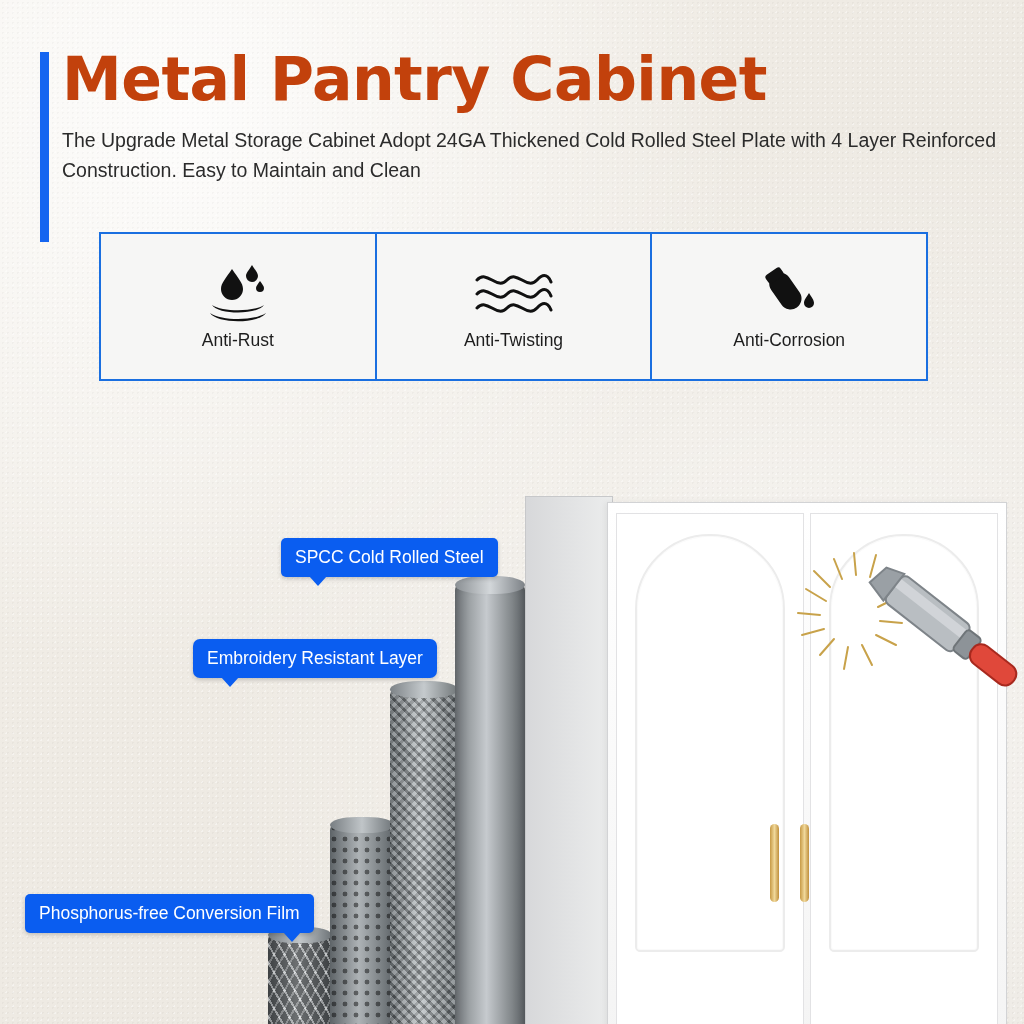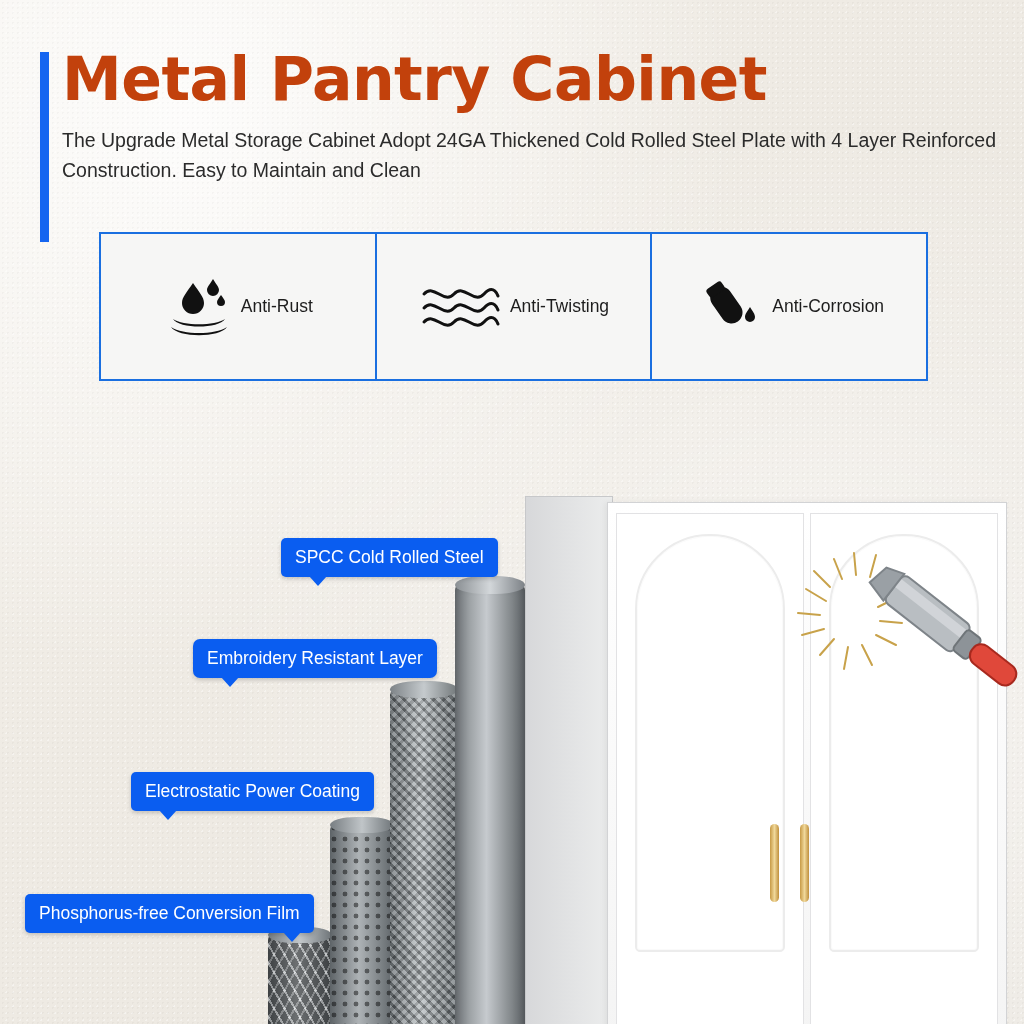--- a/index.html
+++ b/index.html
@@ -74,21 +74,21 @@
     top: 232px;
     width: 829px;
     height: 149px;
     display: flex;
     border: 2px solid #1a6fe0;
     background: #f7f7f7;
   }
   .feature {
     flex: 1 1 0;
     display: flex;
-    flex-direction: row;
+    flex-direction: column;
     align-items: center;
     justify-content: center;
     gap: 6px;
     border-right: 2px solid #1a6fe0;
     background: #f6f6f5;
   }
   .feature:last-child { border-right: none; }
   .feature-icon {
     height: 62px;
     display: flex;
@@ -335,16 +335,15 @@
         <rect x="96" y="58" width="86" height="10" fill="#d7dadd" opacity="0.8"></rect>
         <path d="M96 52 78 58 74 80 96 86z" fill="#9aa0a5" stroke="#7e8489" stroke-width="2"></path>
         <rect x="180" y="56" width="18" height="26" rx="4" fill="#8d9398" stroke="#6f7579" stroke-width="2"></rect>
         <rect x="196" y="58" width="52" height="22" rx="10" fill="#e0483a" stroke="#a8291e" stroke-width="2"></rect>
       </g>
     </svg>
   </div>
 
   <div class="callout c-spcc">SPCC Cold Rolled Steel</div>
   <div class="callout c-emb">Embroidery Resistant Layer</div>
-  <div class="callout c-elec">Electrostatic Power Coating</div>
   <div class="callout c-phos">Phosphorus-free Conversion Film</div>
 
 </div>
 
 </body></html>

